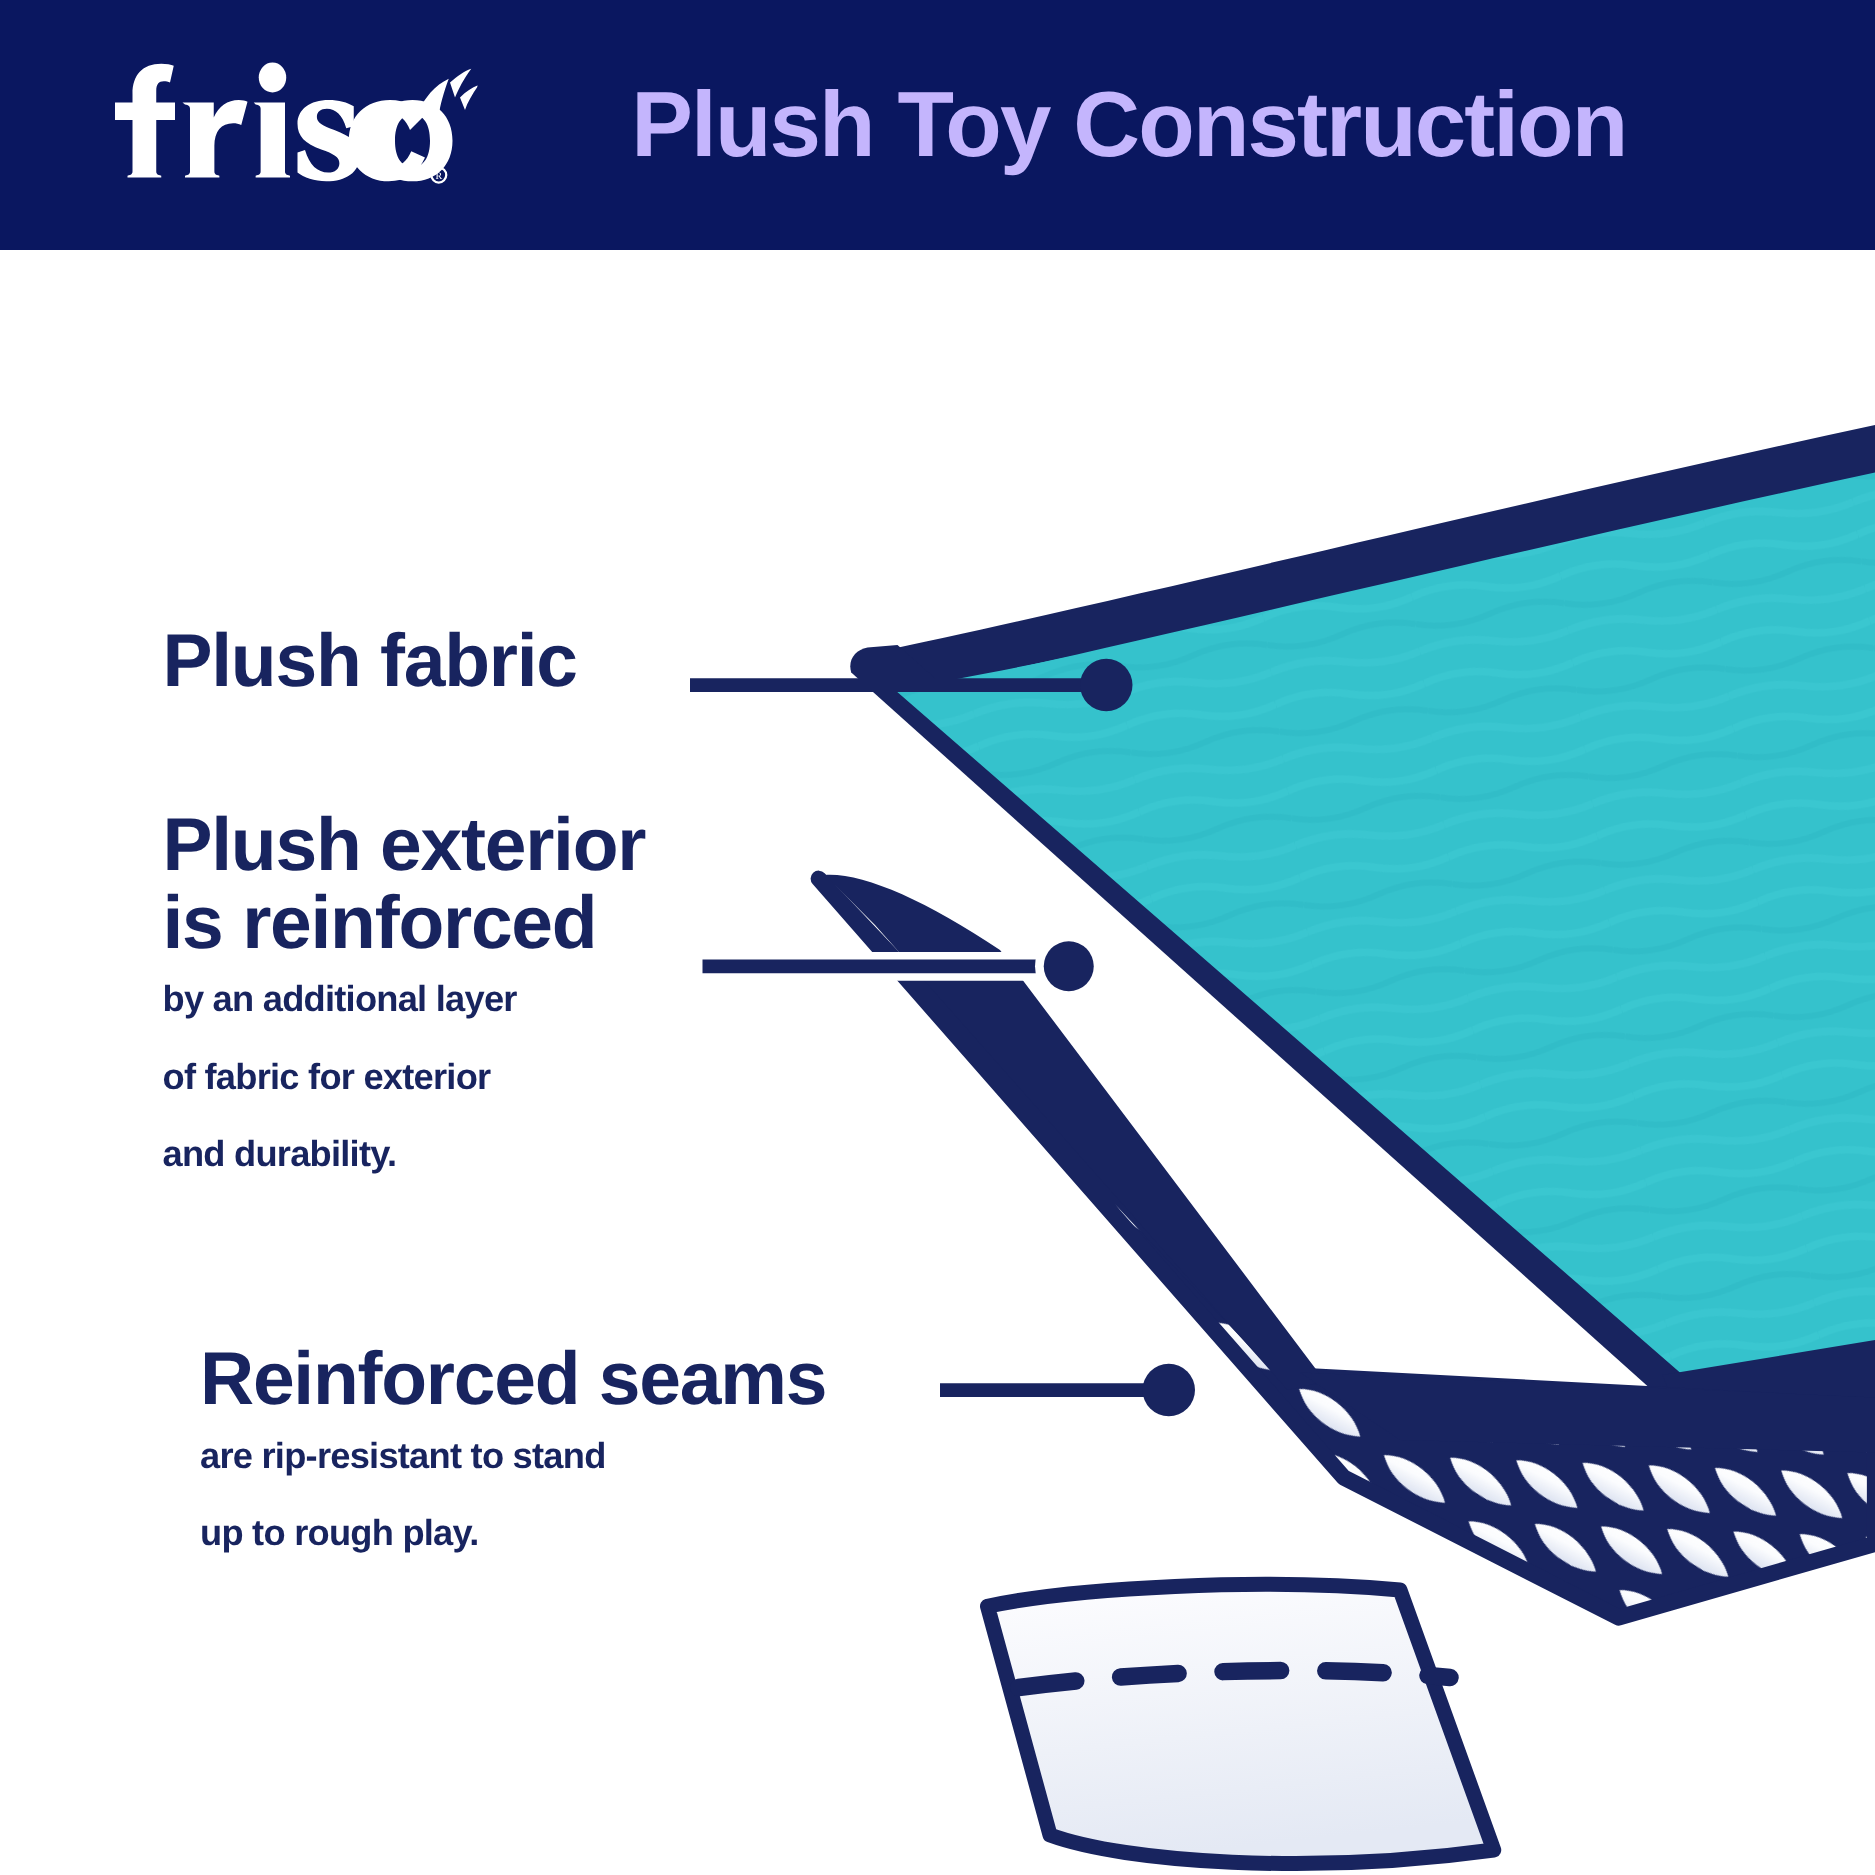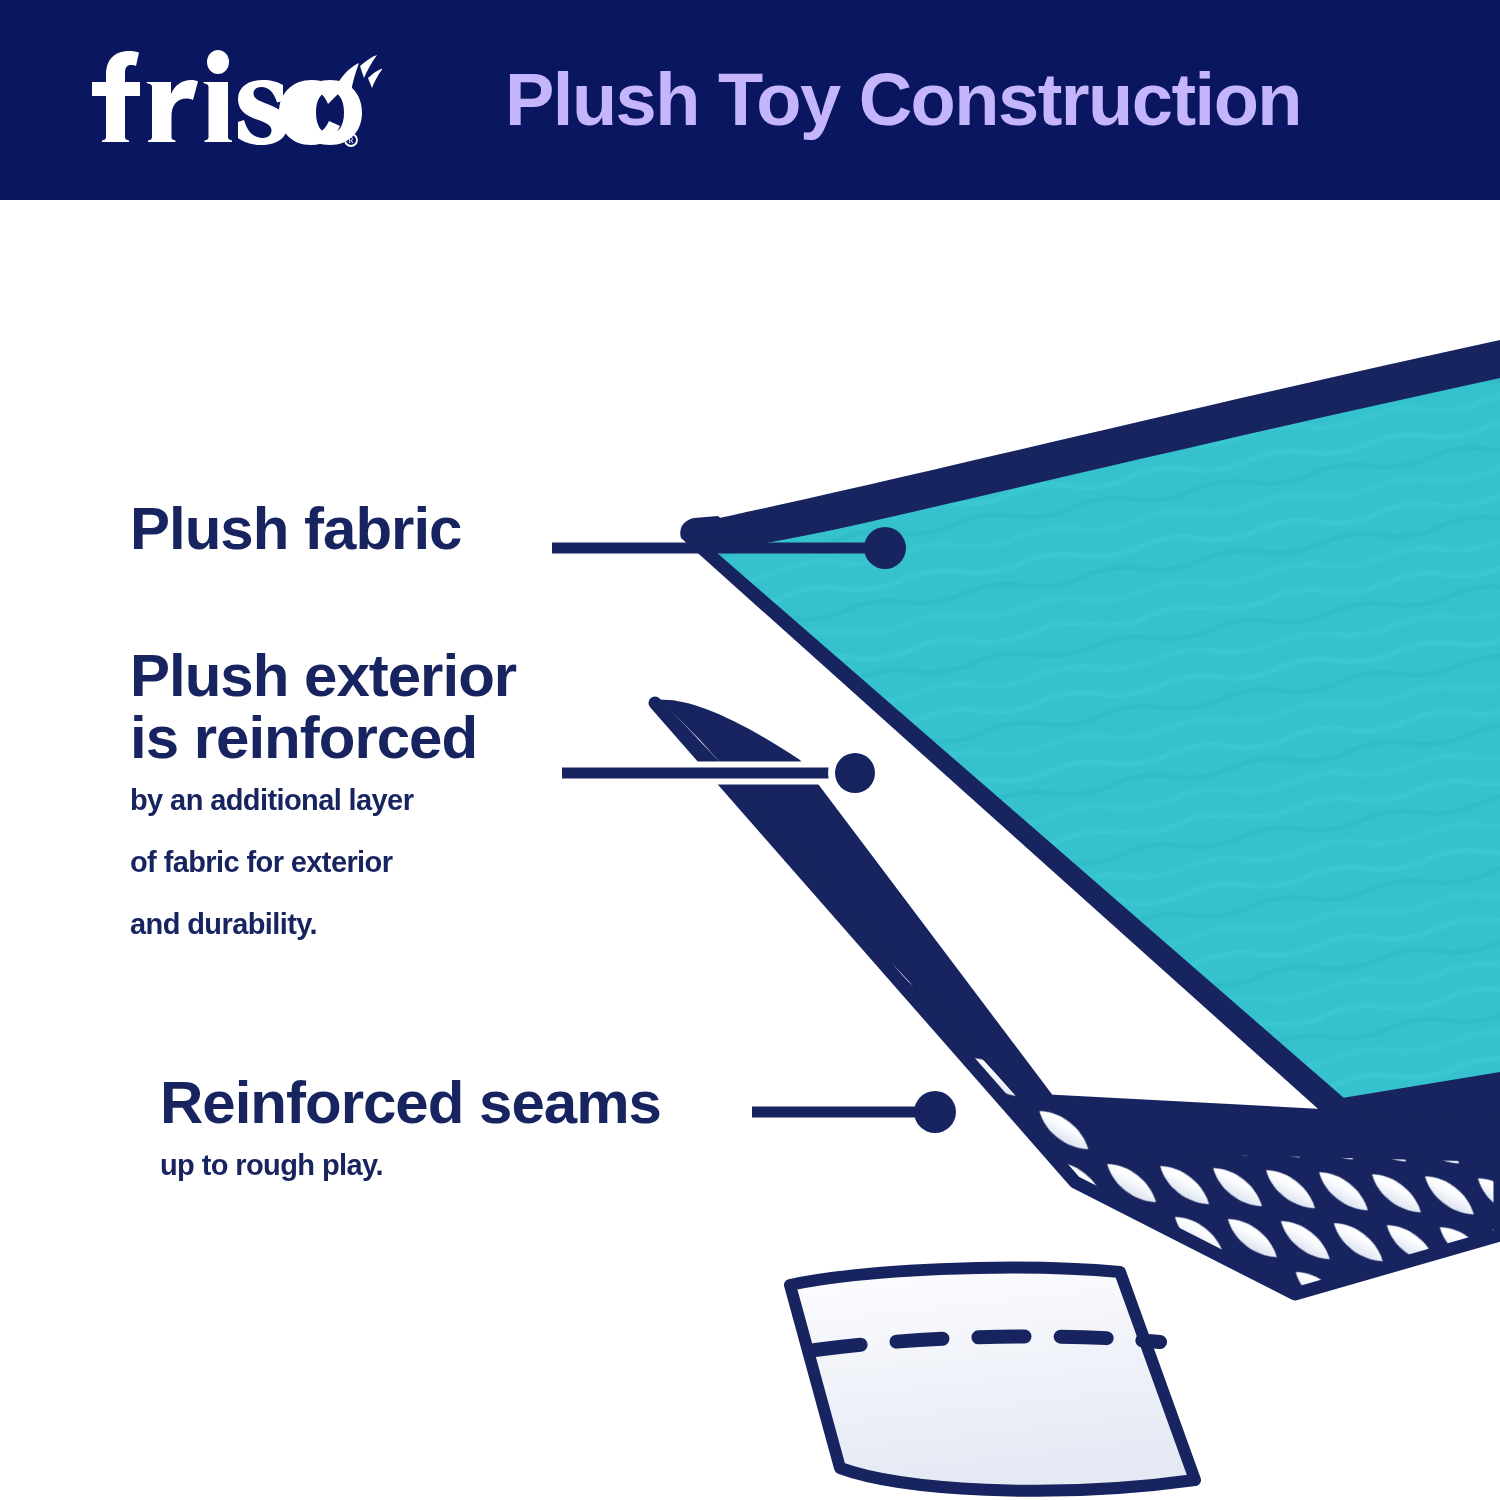--- a/index.html
+++ b/index.html
@@ -288,16 +288,17 @@
   <div class="callout" id="callout-2">
     <div class="callout-head">Plush exterior</div>
     <div class="callout-head">is reinforced</div>
     <div class="callout-body">by an additional layer</div>
     <div class="callout-body">of fabric for exterior</div>
     <div class="callout-body">and durability.</div>
   </div>
 
   <div class="callout" id="callout-3">
     <div class="callout-head">Reinforced seams</div>
+    <div class="callout-body">are rip-resistant to stand</div>
     <div class="callout-body">up to rough play.</div>
   </div>
 
 </div>
 
 </body></html>

